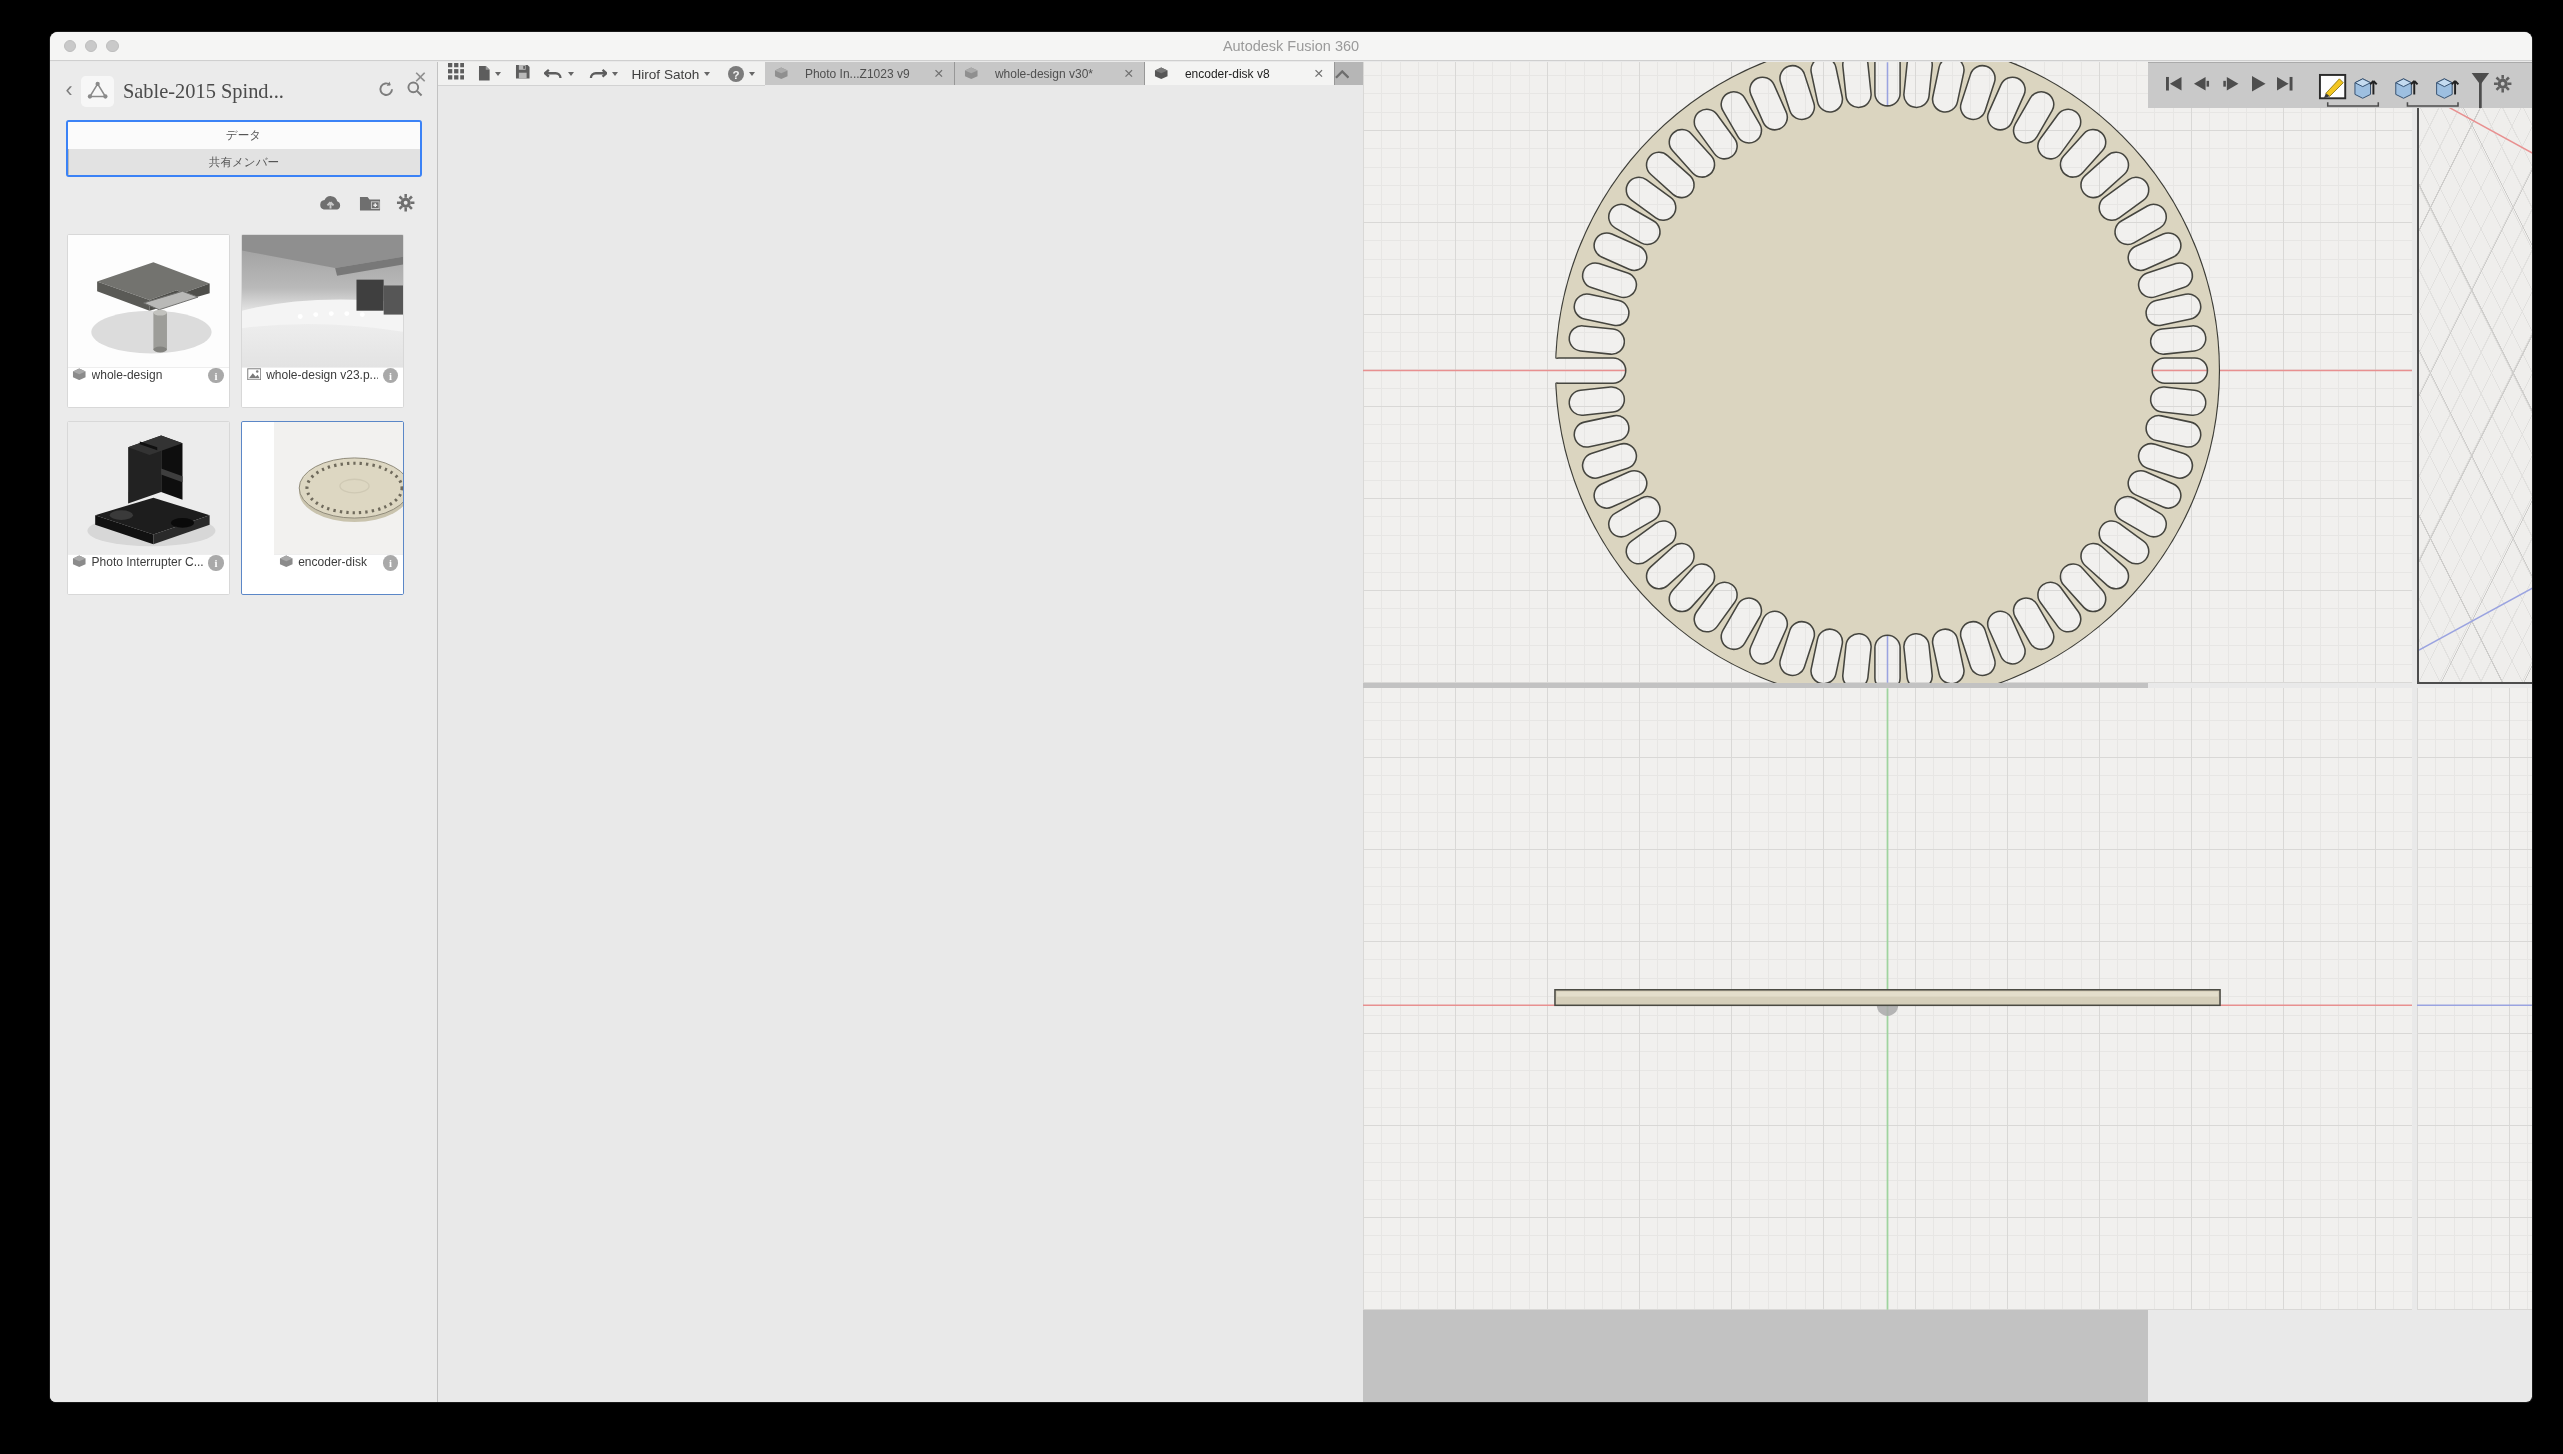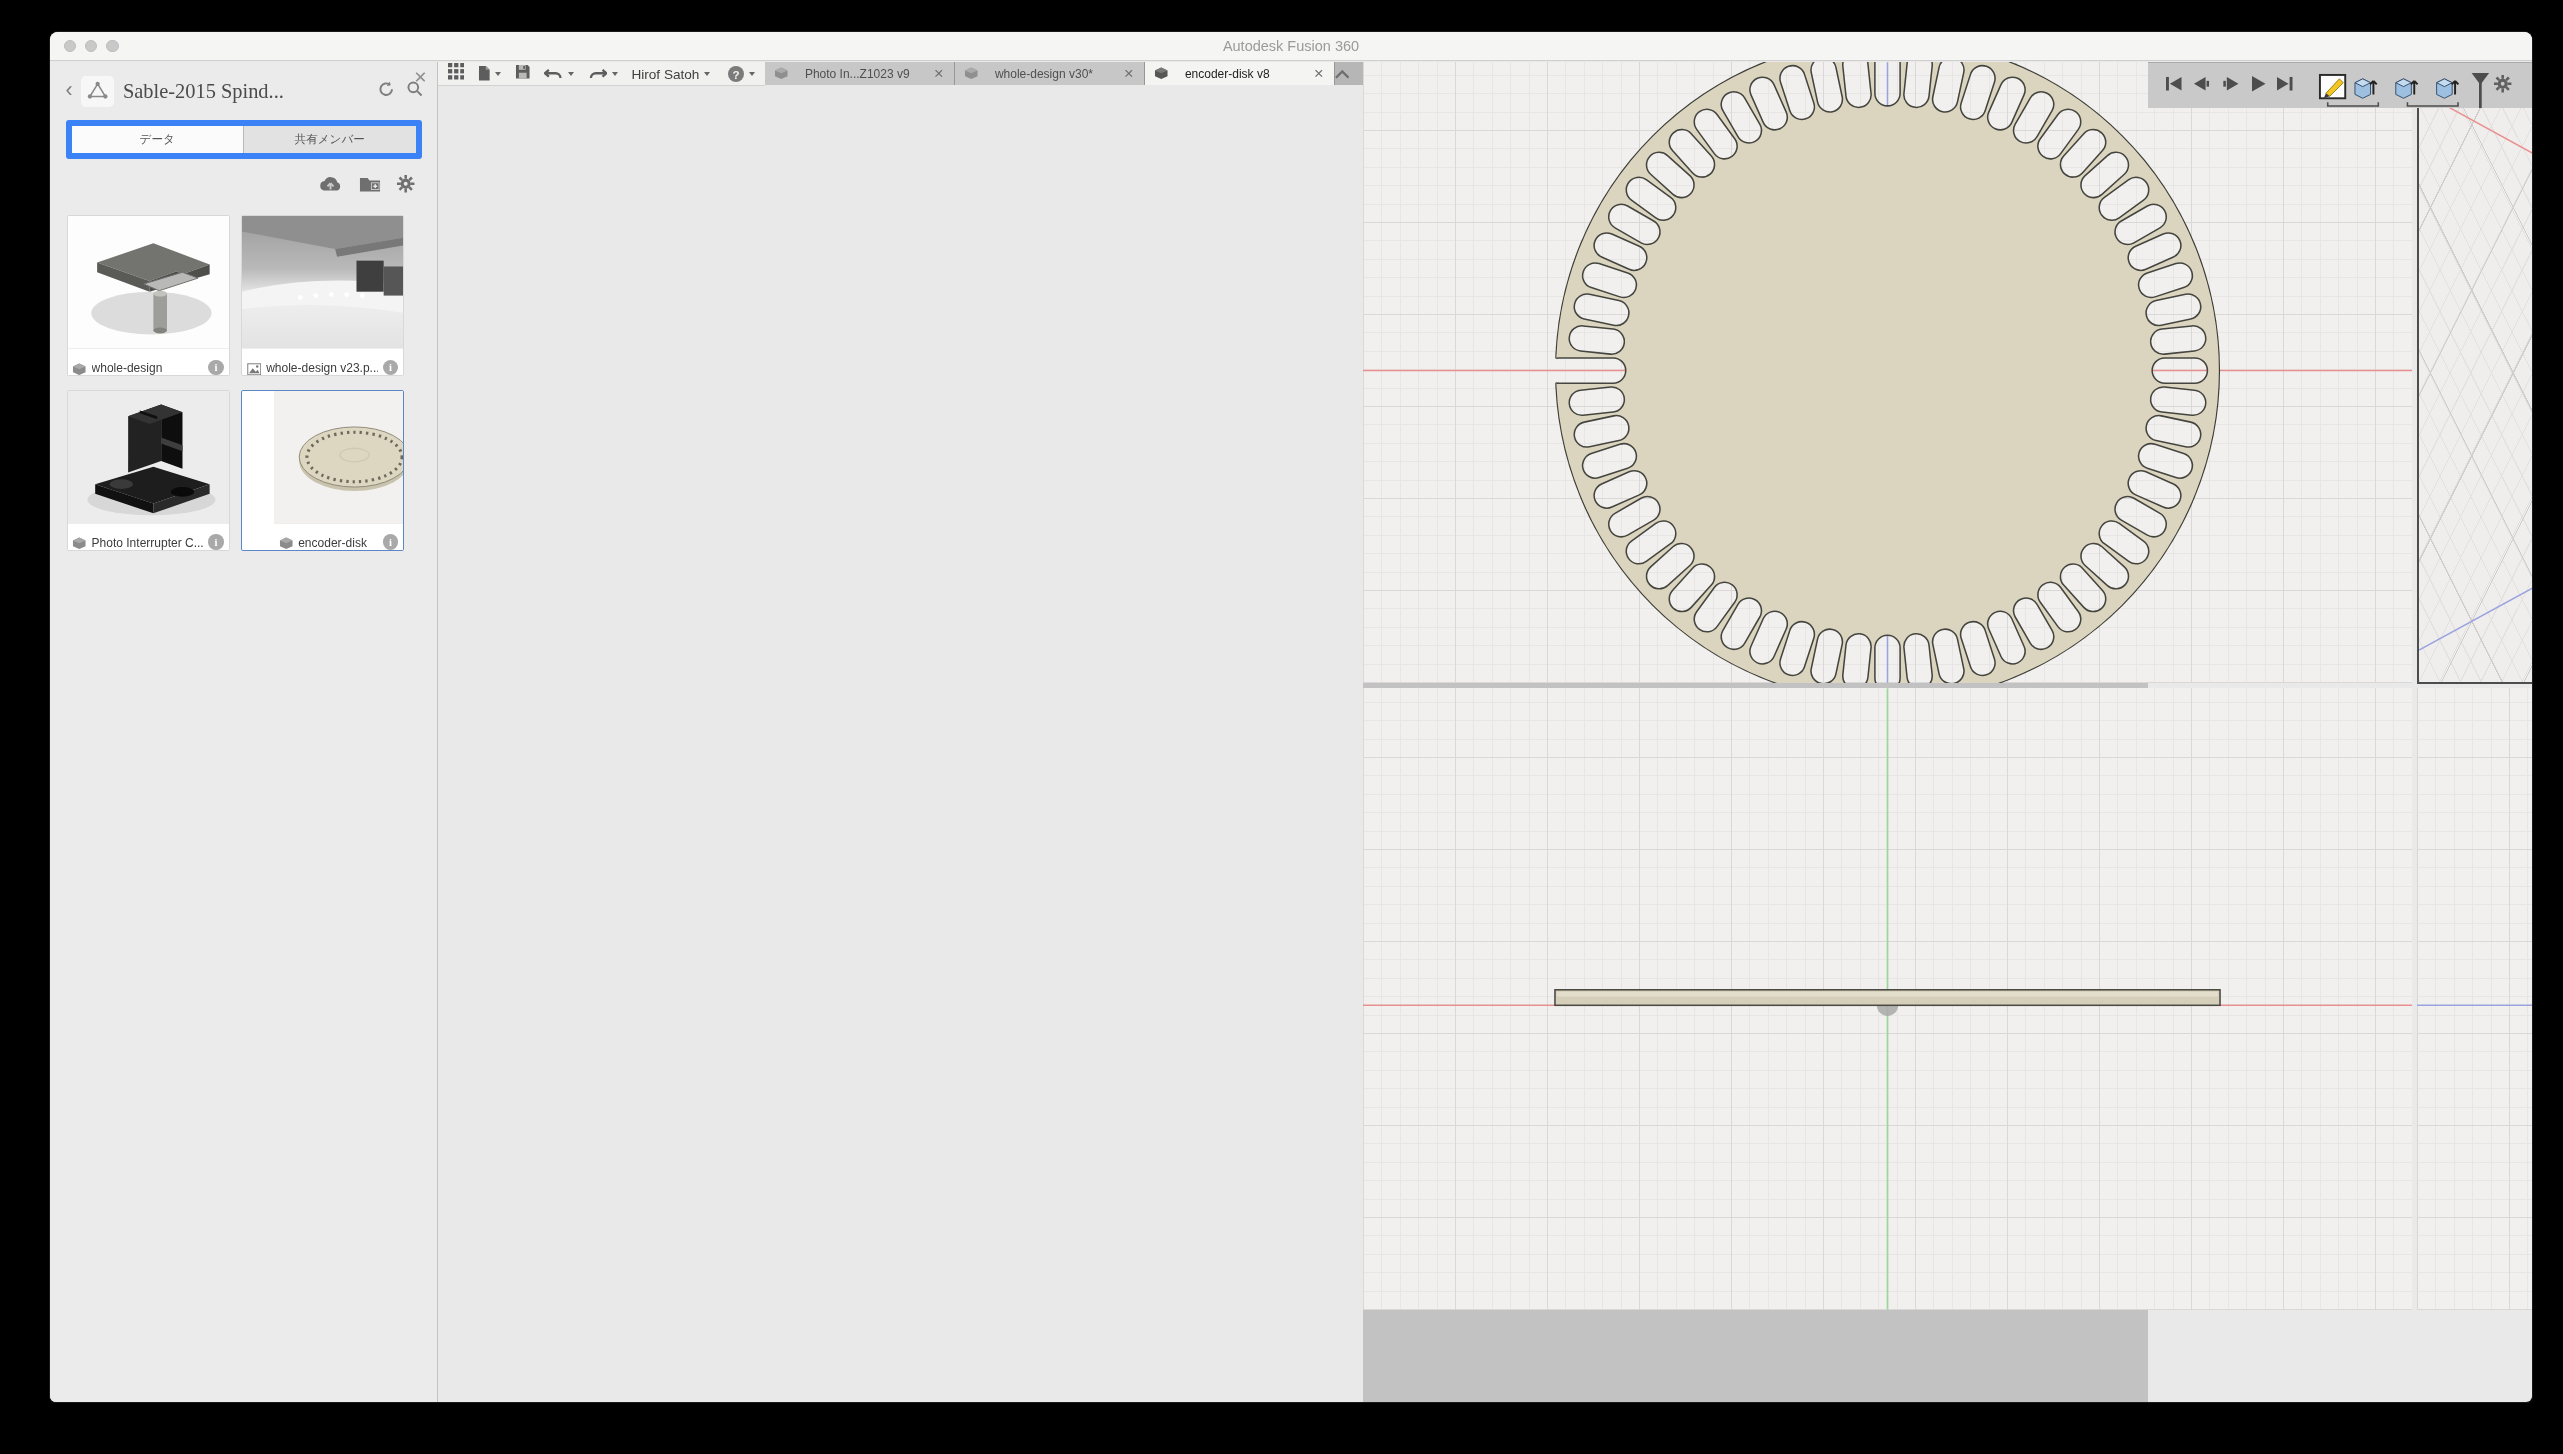--- a/index.html
+++ b/index.html
@@ -17,30 +17,30 @@
   .main{position:absolute;top:30px;left:0;right:0;bottom:0;display:flex;}
   
   .panel{width:388px;background:#ebebeb;border-right:1px solid #c2c2c2;position:relative;flex:none;}
   .panel-close{position:absolute;top:5.8px;right:9.7px;font-size:16.5px;color:#8f8f8f;cursor:default;}
   .panel-head{display:flex;align-items:center;padding:13.6px 13.6px 5.8px 15.5px;gap:8.7px;}
   .chev{font-size:21.3px;color:#7d7d7d;line-height:19.4px;}
   .proj-logo{width:33px;height:31px;background:#f7f7f7;border-radius:4.8px;display:flex;
     align-items:center;justify-content:center;}
   .proj-title{font-size:20.4px;color:#4b4b4b;white-space:nowrap;overflow:hidden;flex:1;font-family:Liberation Serif, serif;}
   .head-ico{color:#7d7d7d;margin-left:1.9px;}
-  .panel-tabs{display:flex;margin:7.8px 15.5px 0 15.5px;border:6px solid #3b82f6;border-radius:2.9px;overflow:hidden;}
+  .panel-tabs{display:flex;margin:7.8px 15.5px 0 15.5px;border:2px solid #3b82f6;border-radius:2.9px;overflow:hidden;flex-direction:column;}
   .panel-tab{flex:1;text-align:center;font-size:11.6px;color:#555;padding:5.8px 0;background:#e2e2e2;}
   .panel-tab.active{background:#fbfbfb;}
   .panel-tab + .panel-tab{border-left:1px solid #b9b9b9;}
   .panel-actions{display:flex;justify-content:flex-end;gap:15.5px;padding:15.5px 21.3px 3.9px 0;align-items:center;}
   .tiles{display:grid;grid-template-columns:163px 163px;gap:13.6px 11.6px;padding:13.6px 0 0 16.5px;}
   .tile{width:163px;background:#fff;border:1px solid #d8d8d8;border-radius:1.9px;overflow:hidden;}
   .tile.selected{border:1.9px solid #5b87c7;padding-left:32px;}
   .thumb{height:132px;position:relative;overflow:hidden;}
-  .tile-label{height:27px;background:#fff;display:flex;align-items:flex-end;gap:4.8px;padding:0 4.8px;
+  .tile-label{height:40px;background:#fff;display:flex;align-items:flex-start;gap:4.8px;padding:0 4.8px;
     border-top:1px solid #eee;}
   .tile-label span.txt{font-size:12px;color:#3c3c3c;white-space:nowrap;overflow:hidden;flex:1;}
   .info-i{width:15.5px;height:15.5px;border-radius:50%;background:#a9a9a9;color:#fff;font-size:10.7px;
     font-weight:bold;display:flex;align-items:center;justify-content:center;flex:none;font-family:"Liberation Serif",serif;}
   
   .content{flex:1;display:flex;flex-direction:row;position:relative;}
   .qat{height:24px;background:#f1f1f0;display:flex;align-items:center;padding:0 9.7px;gap:13.6px;
     border-bottom:1px solid #d2d2d2;}
   .qat-right{margin-left:auto;display:flex;align-items:center;gap:17.5px;}
   .username{font-size:13.6px;color:#3f3f3f;}

